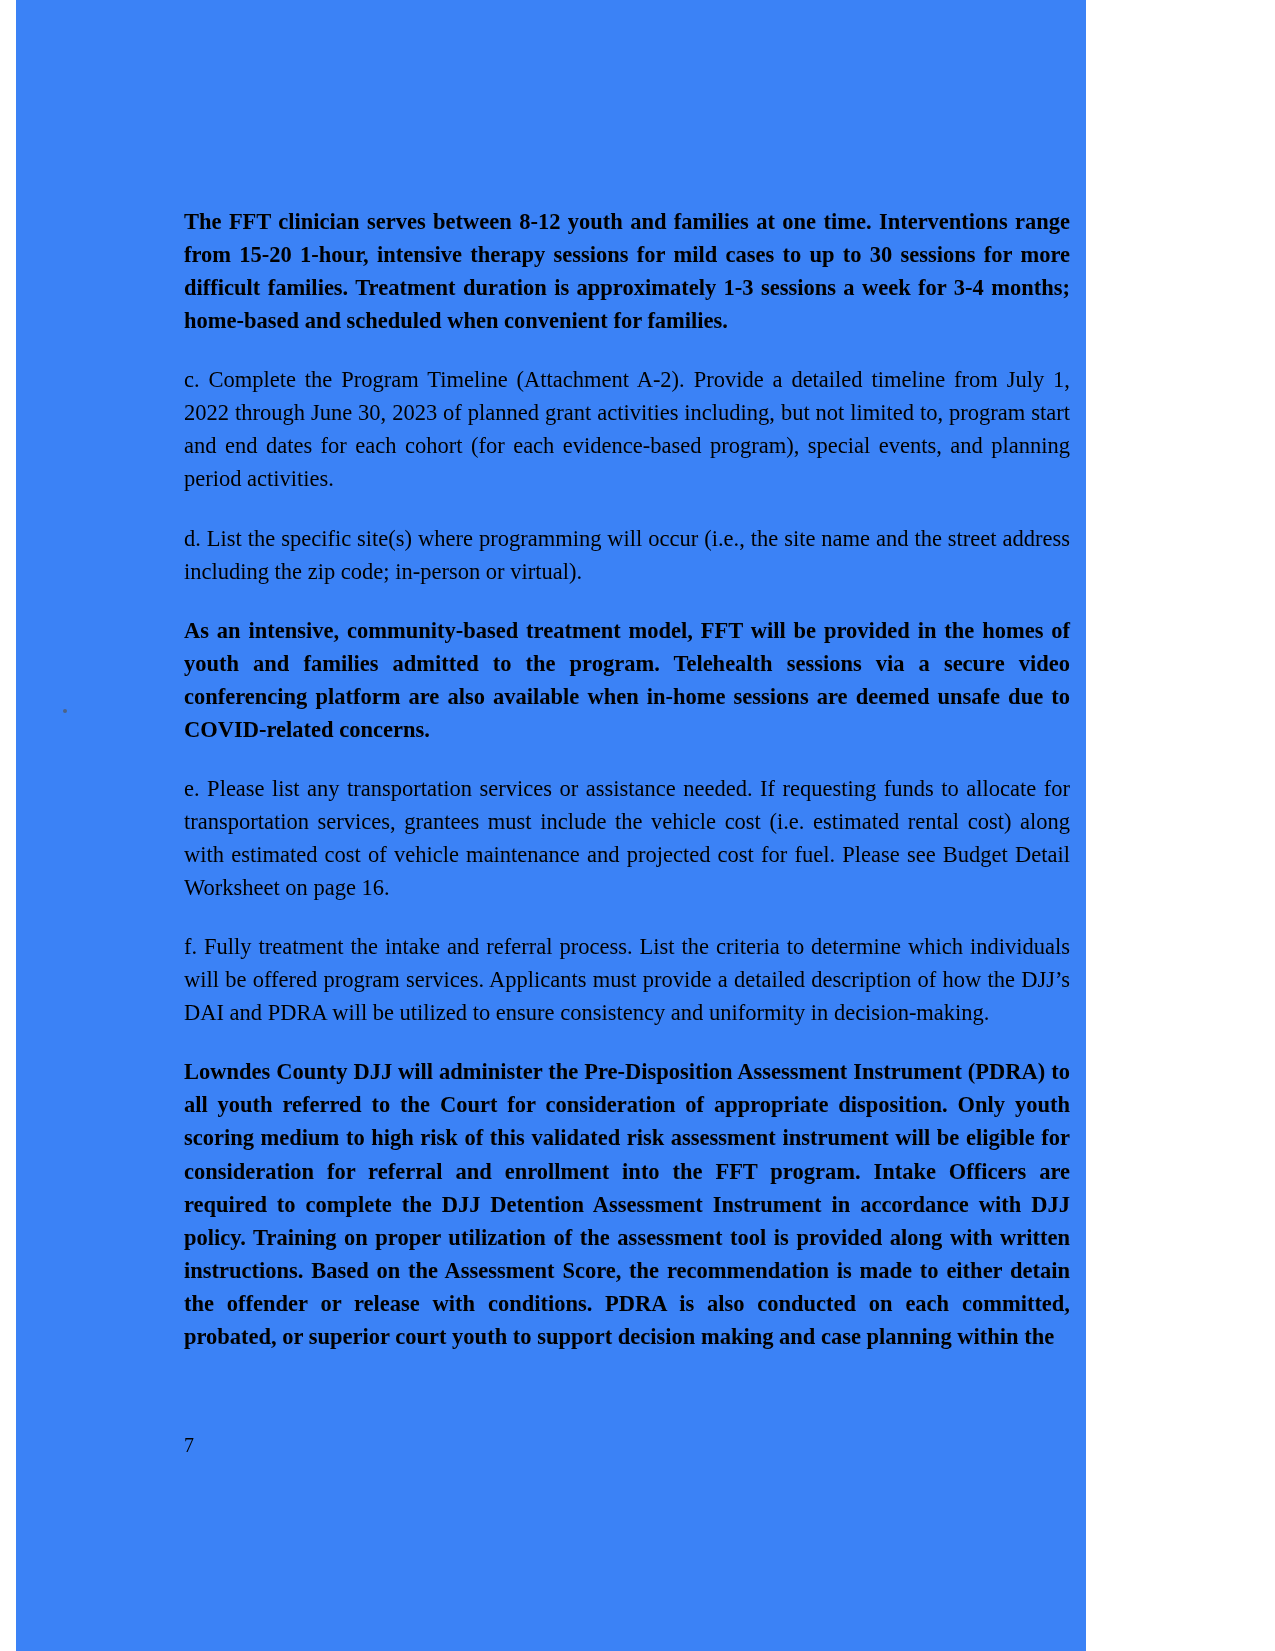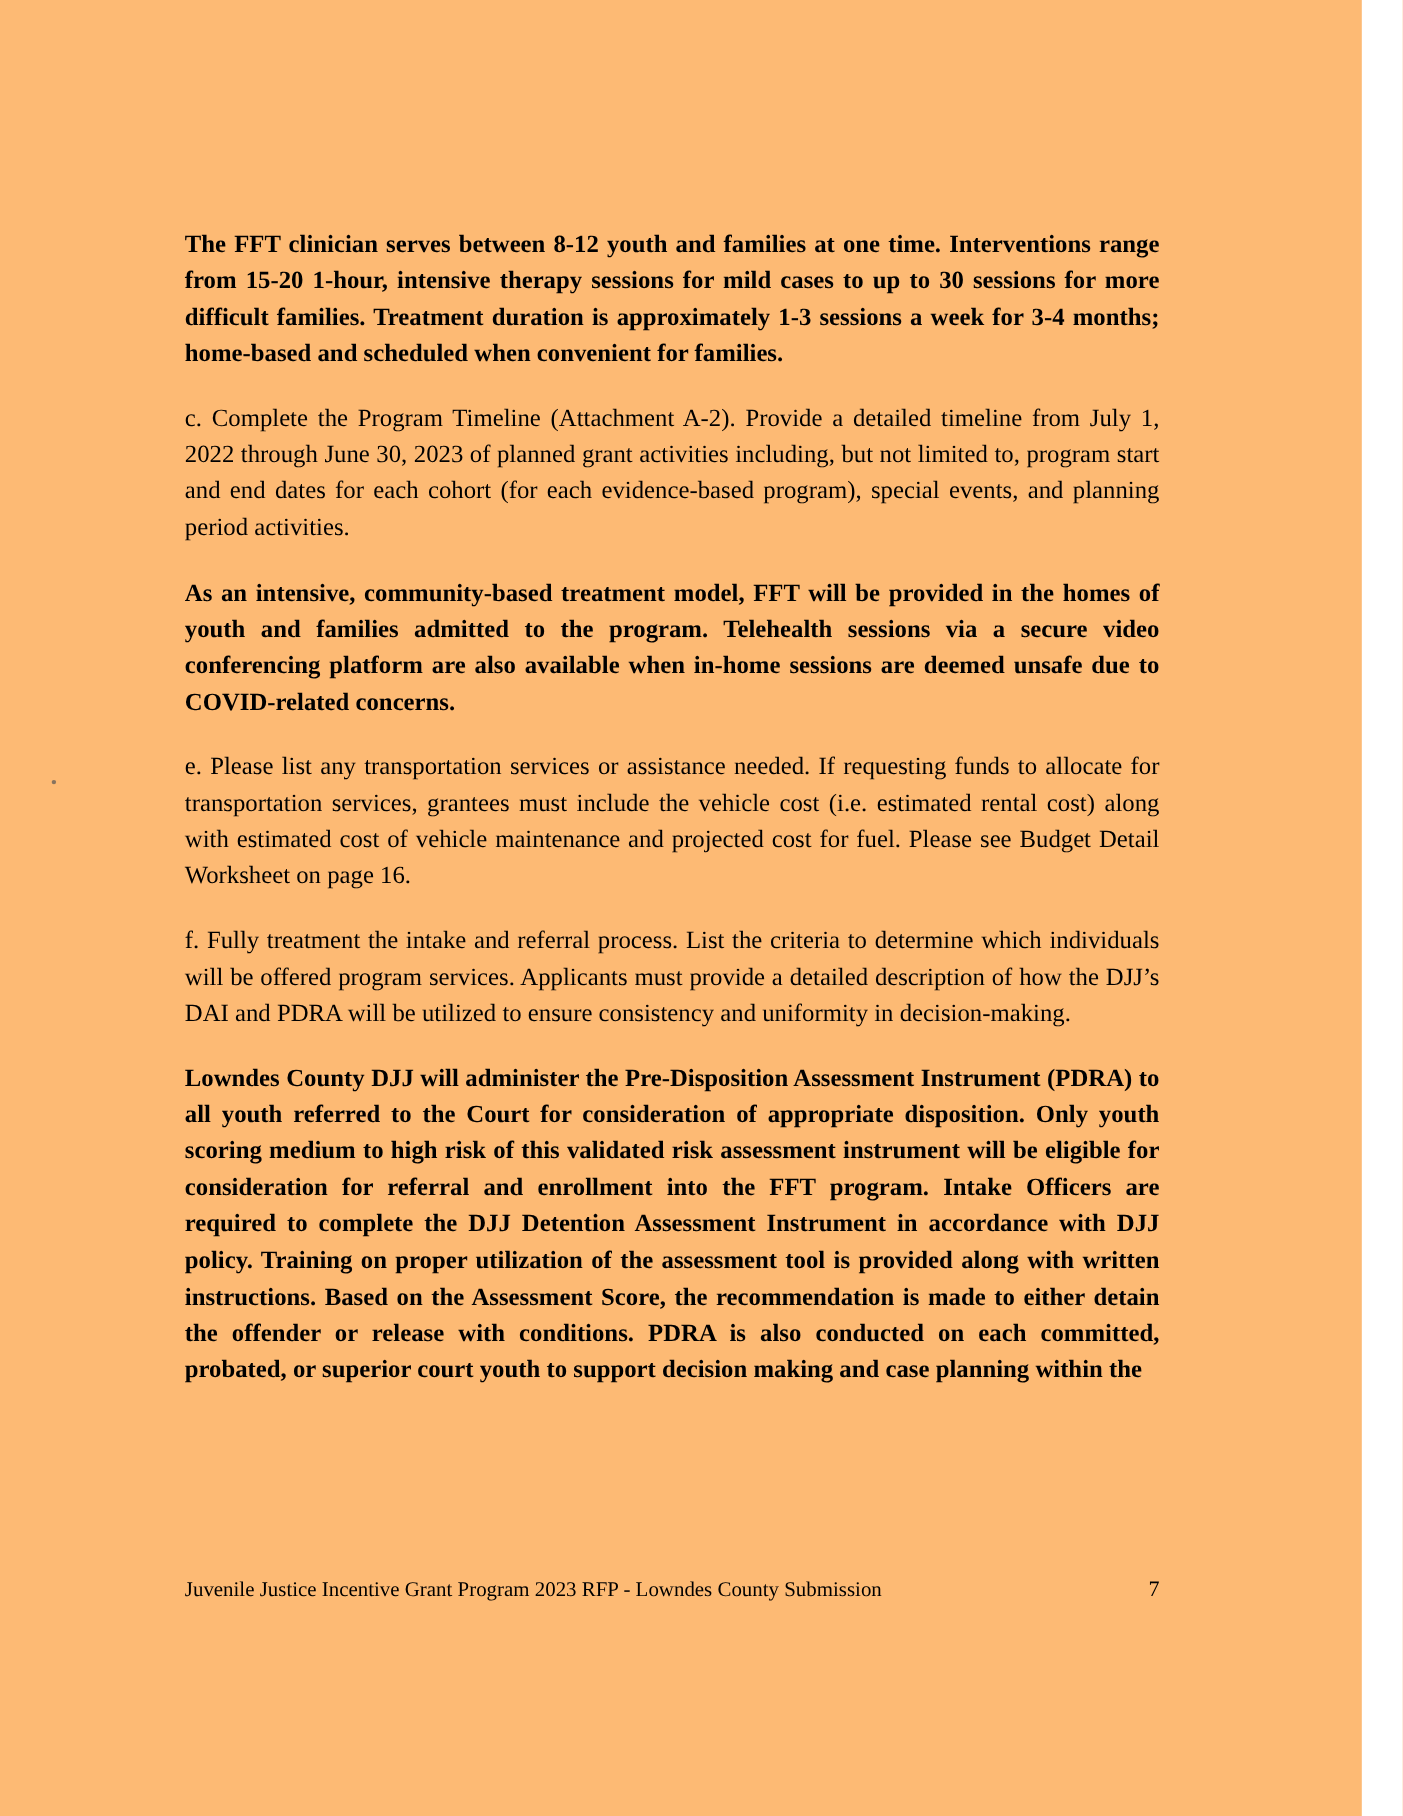--- a/index.html
+++ b/index.html
@@ -11,24 +11,24 @@
     width: 1275px;
     height: 1651px;
     font-family: "Liberation Serif", serif;
     color: #000000;
     position: relative;
     overflow: hidden;
   }
   .page {
     position: absolute;
     top: 0;
-    left: 0;
-    width: 1238px;
+    left: 16px;
+    width: 1070px;
     height: 1651px;
-    background: #fdba74;
+    background: #3b82f6;
   }
   .content {
     position: absolute;
     left: 168px;
     top: 205px;
     width: 886px;
   }
   p.para {
     margin: 0 0 26px 0;
     font-size: 22.5px;
@@ -74,24 +74,24 @@
 </head>
 <body>
 
 <div class="page">
 
   <div class="stray-dot"></div>
 
   <div class="content">
     <p class="para bold">The FFT clinician serves between 8-12 youth and families at one time. Interventions range from 15-20 1-hour, intensive therapy sessions for mild cases to up to 30 sessions for more difficult families. Treatment duration is approximately 1-3 sessions a week for 3-4 months; home-based and scheduled when convenient for families.</p>
     <p class="para">c. Complete the Program Timeline (Attachment A-2). Provide a detailed timeline from July 1, 2022 through June 30, 2023 of planned grant activities including, but not limited to, program start and end dates for each cohort (for each evidence-based program), special events, and planning period activities.</p>
+    <p class="para">d. List the specific site(s) where programming will occur (i.e., the site name and the street address including the zip code; in-person or virtual).</p>
     <p class="para bold">As an intensive, community-based treatment model, FFT will be provided in the homes of youth and families admitted to the program. Telehealth sessions via a secure video conferencing platform are also available when in-home sessions are deemed unsafe due to COVID-related concerns.</p>
     <p class="para">e. Please list any transportation services or assistance needed. If requesting funds to allocate for transportation services, grantees must include the vehicle cost (i.e. estimated rental cost) along with estimated cost of vehicle maintenance and projected cost for fuel. Please see Budget Detail Worksheet on page 16.</p>
     <p class="para">f. Fully treatment the intake and referral process. List the criteria to determine which individuals will be offered program services. Applicants must provide a detailed description of how the DJJ’s DAI and PDRA will be utilized to ensure consistency and uniformity in decision-making.</p>
     <p class="para bold last">Lowndes County DJJ will administer the Pre-Disposition Assessment Instrument (PDRA) to all youth referred to the Court for consideration of appropriate disposition. Only youth scoring medium to high risk of this validated risk assessment instrument will be eligible for consideration for referral and enrollment into the FFT program.  Intake Officers are required to complete the DJJ Detention Assessment Instrument in accordance with DJJ policy. Training on proper utilization of the assessment tool is provided along with written instructions.  Based on the Assessment Score, the recommendation is made to either detain the offender or release with conditions. PDRA is also conducted on each committed, probated, or superior court youth to support decision making and case planning within the</p>
   </div>
 
   <div class="footer">
-    <span class="footer-text">Juvenile Justice Incentive Grant Program 2023 RFP - Lowndes County Submission</span>
     <span class="footer-page">7</span>
   </div>
 
 </div>
 
 </body></html>

